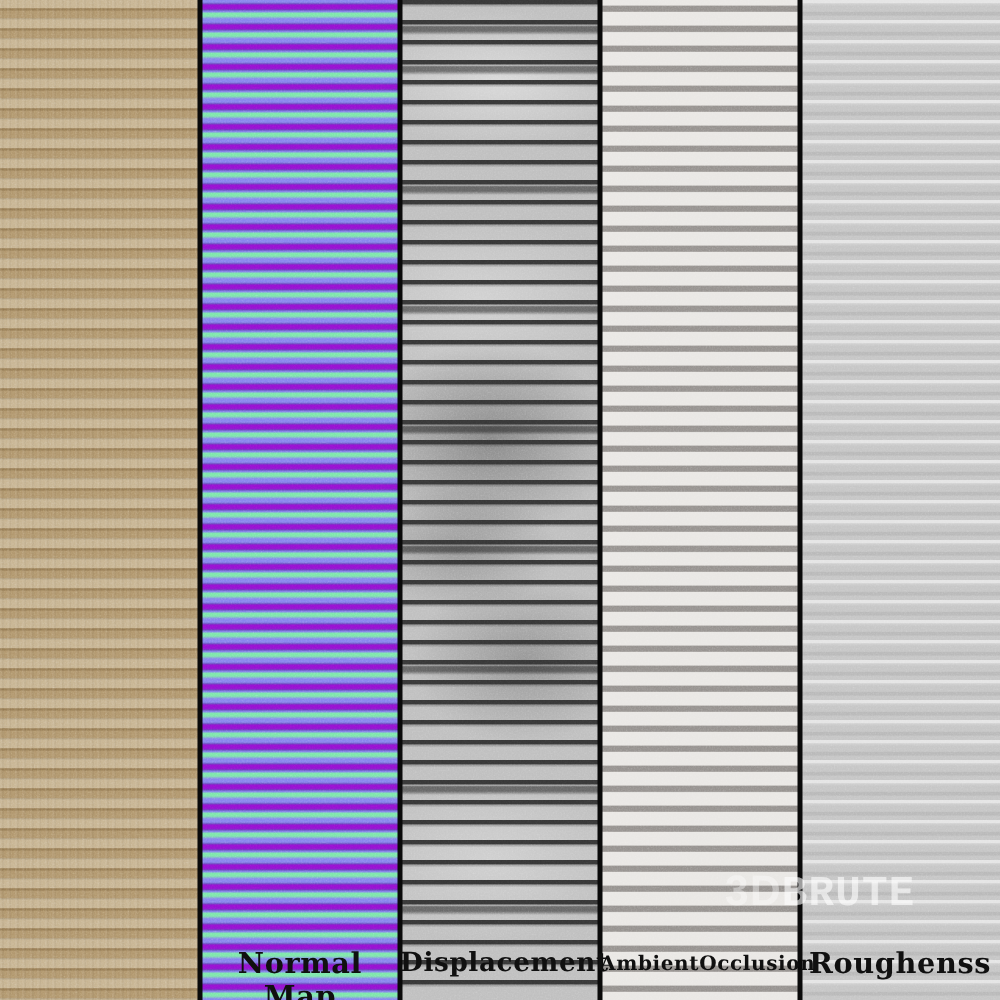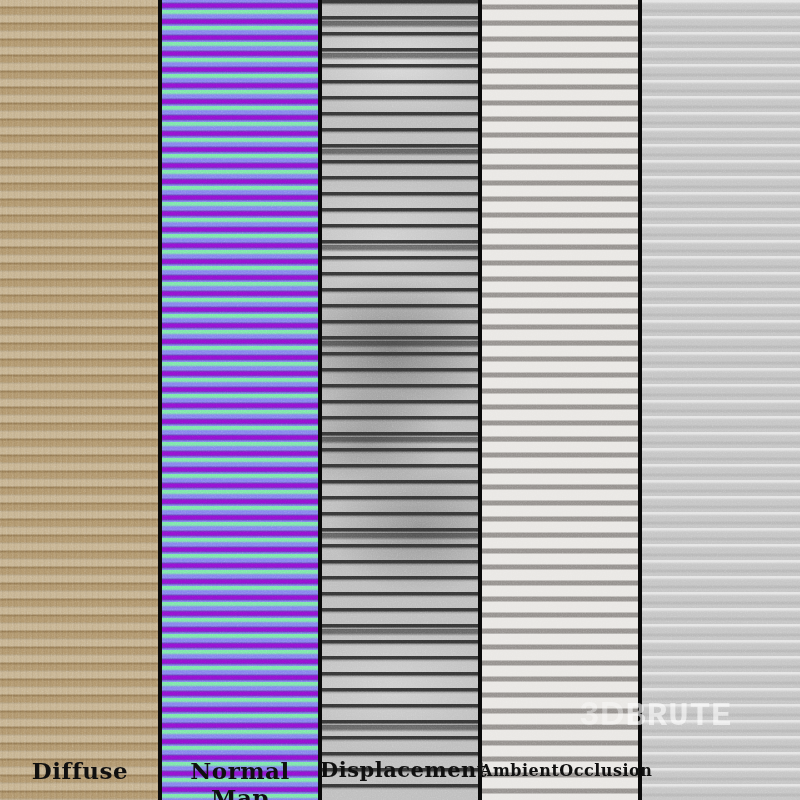--- a/index.html
+++ b/index.html
@@ -176,22 +176,22 @@
       </feComponentTransfer>
     </filter>
     <rect width="800" height="800" filter="url(#grainF)"></rect>
   </svg>
 
   <div class="divider" id="div1"></div>
   <div class="divider" id="div2"></div>
   <div class="divider" id="div3"></div>
   <div class="divider" id="div4"></div>
 
-  <div class="map-label" id="label-diffuse">Diffuse</div>
   <div class="map-label" id="label-normal">Normal Map</div>
   <div class="map-label" id="label-displacement">Displacement</div>
   <div class="map-label" id="label-ao">AmbientOcclusion</div>
+  <div class="map-label" id="label-roughness">Roughenss</div>
 
   <div class="watermark">
     <span class="p1">3D</span><span class="p2">BRUTE</span>
   </div>
 
 </div>
 
 </body></html>

